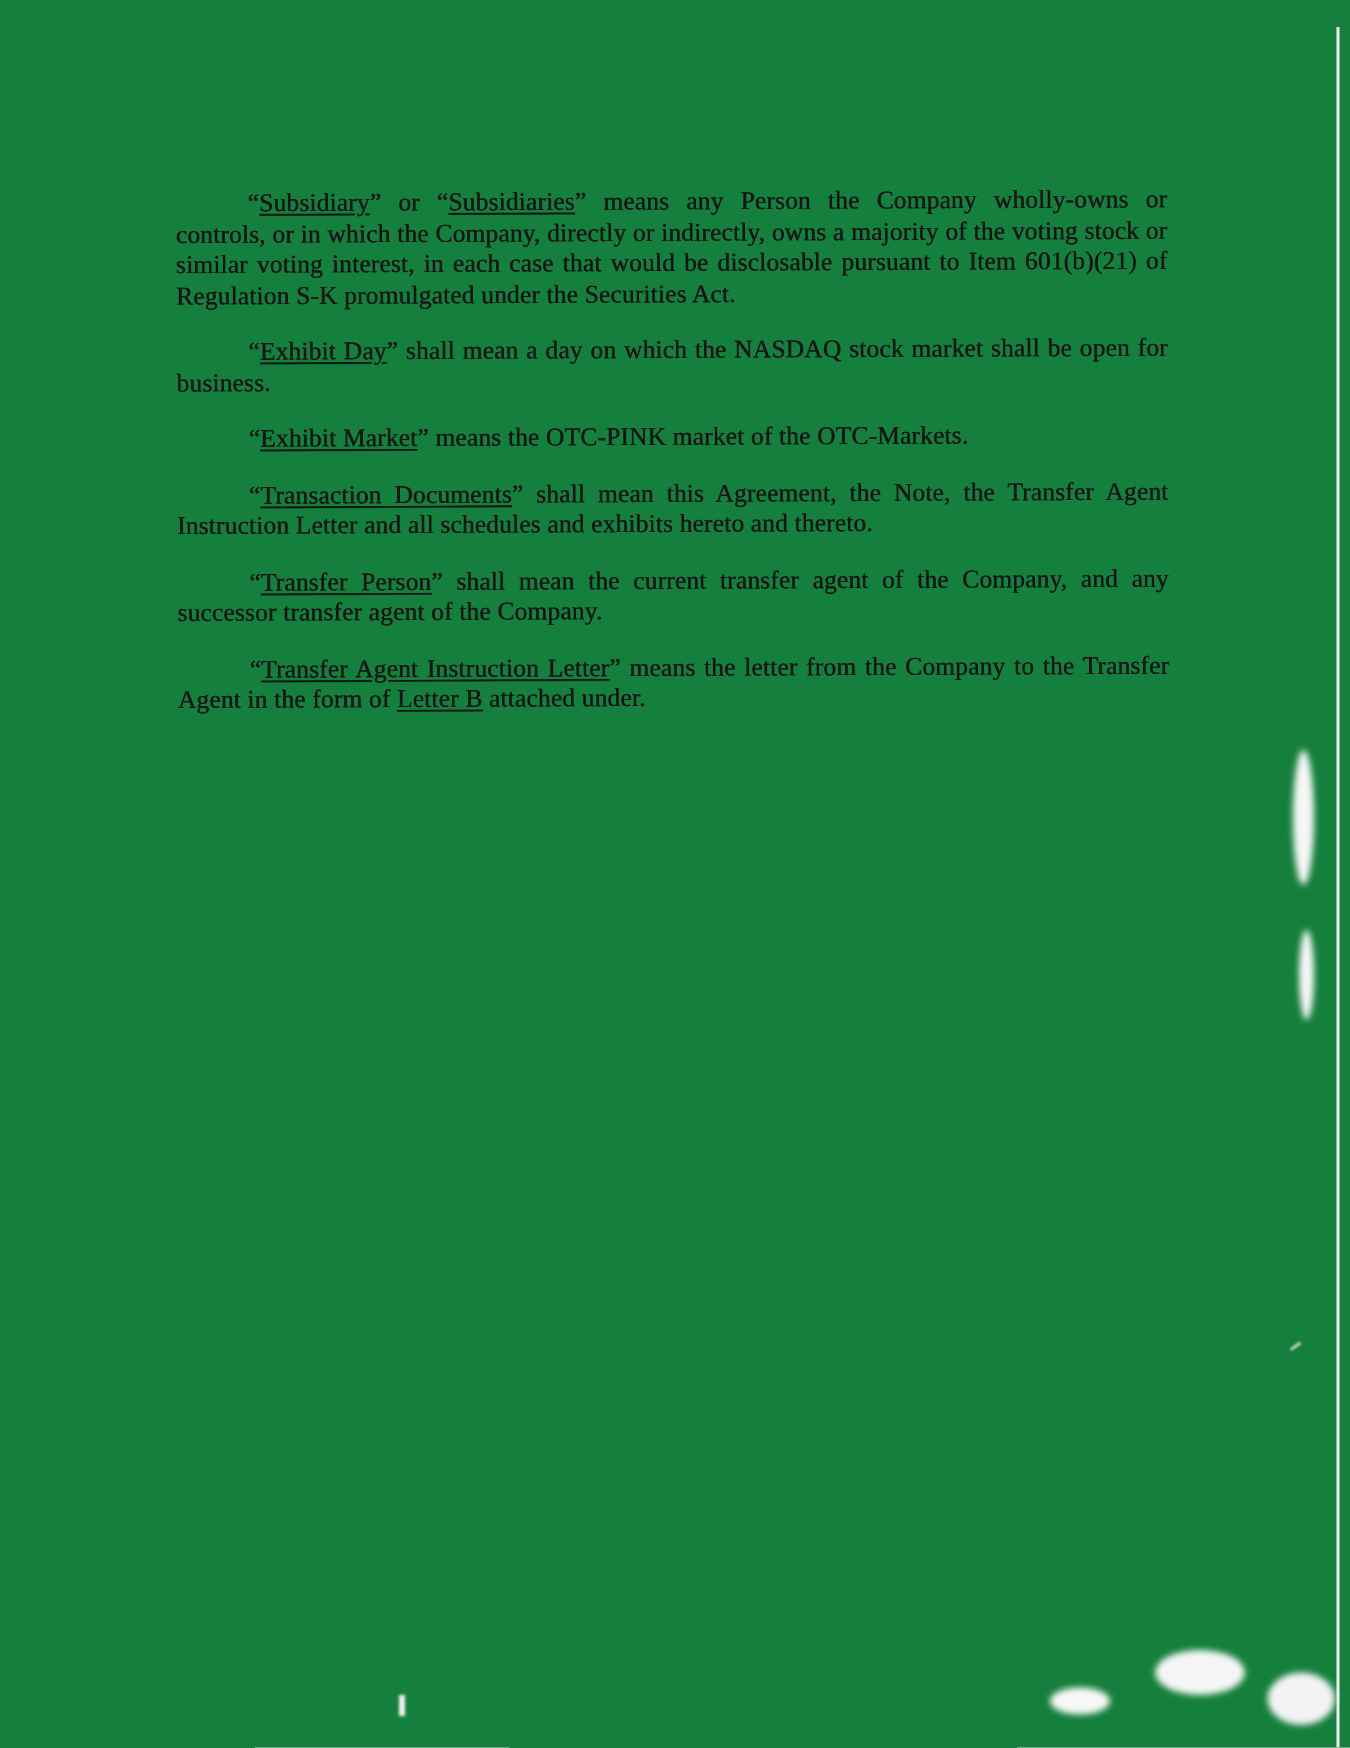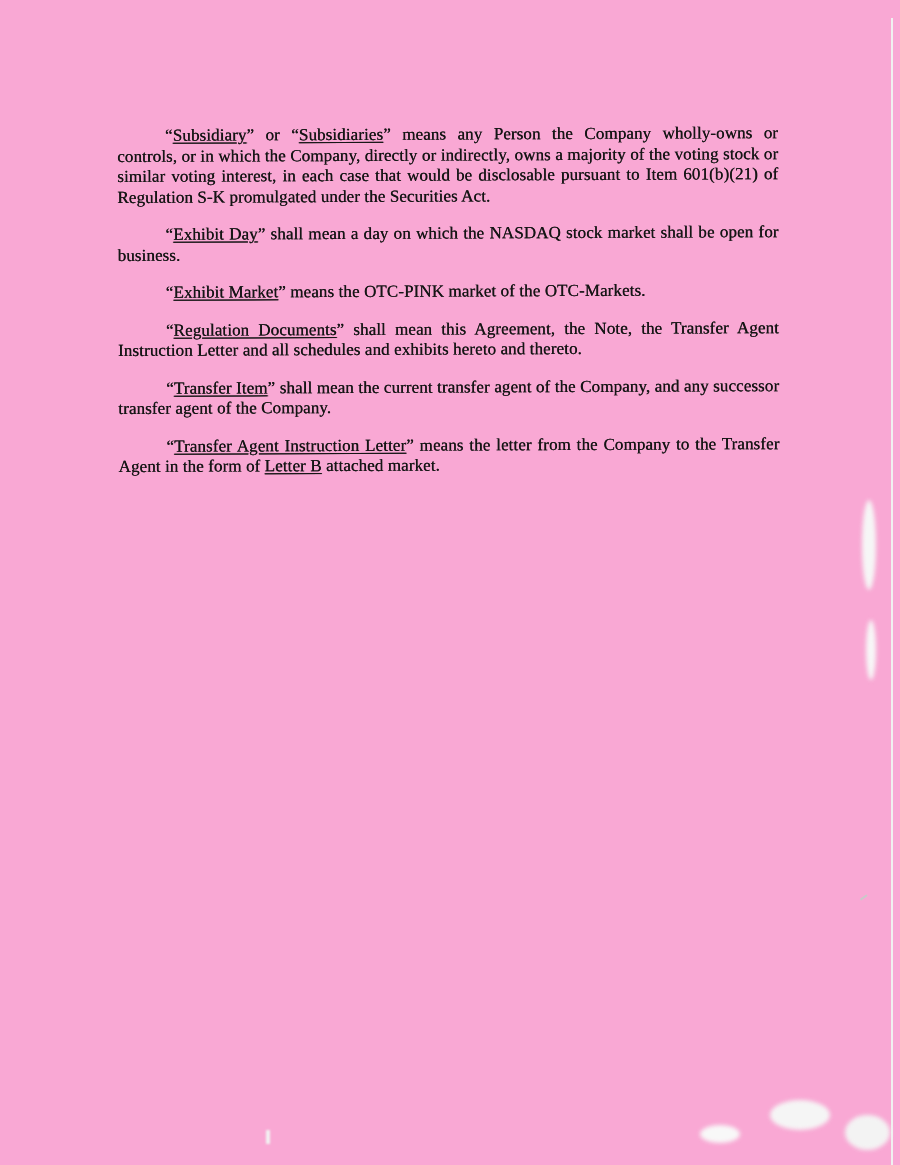--- a/index.html
+++ b/index.html
@@ -10,21 +10,21 @@
     width: 900px;
     height: 1165px;
     background: #ffffff;
     position: relative;
     overflow: hidden;
     font-family: "Liberation Serif", "DejaVu Serif", serif;
   }
   .page {
     position: absolute;
     inset: 0;
-    background: #f9a8d4;
+    background: #15803d;
     font-family: Liberation Serif, serif;
   }
   .doc {
     position: absolute;
     left: 117px;
     top: 126px;
     width: 661px;
     color: #161616;
     font-size: 17px;
     line-height: 20.5px;
@@ -88,25 +88,25 @@
 <div class="page">
 
   <div class="doc">
 
     <p><span>“</span><span class="u">Subsidiary</span><span>” or “</span><span class="u">Subsidiaries</span><span>” means any Person the Company wholly-owns or controls, or in which the Company, directly or indirectly, owns a majority of the voting stock or similar voting interest, in each case that would be disclosable pursuant to Item 601(b)(21) of Regulation S-K promulgated under the Securities Act.</span></p>
 
     <p><span>“</span><span class="u">Exhibit Day</span><span>” shall mean a day on which the NASDAQ stock market shall be open for business.</span></p>
 
     <p><span>“</span><span class="u">Exhibit Market</span><span>” means the OTC-PINK market of the OTC-Markets.</span></p>
 
-    <p><span>“</span><span class="u">Regulation Documents</span><span>” shall mean this Agreement, the Note, the Transfer Agent Instruction Letter and all schedules and exhibits hereto and thereto.</span></p>
+    <p><span>“</span><span class="u">Transaction Documents</span><span>” shall mean this Agreement, the Note, the Transfer Agent Instruction Letter and all schedules and exhibits hereto and thereto.</span></p>
 
-    <p><span>“</span><span class="u">Transfer Item</span><span>” shall mean the current transfer agent of the Company, and any successor transfer agent of the Company.</span></p>
+    <p><span>“</span><span class="u">Transfer Person</span><span>” shall mean the current transfer agent of the Company, and any successor transfer agent of the Company.</span></p>
 
-    <p><span>“</span><span class="u">Transfer Agent Instruction Letter</span><span>” means the letter from the Company to the Transfer Agent in the form of </span><span class="u">Letter B</span><span> attached market.</span></p>
+    <p><span>“</span><span class="u">Transfer Agent Instruction Letter</span><span>” means the letter from the Company to the Transfer Agent in the form of </span><span class="u">Letter B</span><span> attached under.</span></p>
 
   </div>
 
   <div class="edge-line"></div>
   <div class="smudge s1"></div>
   <div class="smudge s2"></div>
   <div class="smudge s3"></div>
   <div class="smudge s4"></div>
   <div class="smudge s5"></div>
   <div class="tick"></div>

